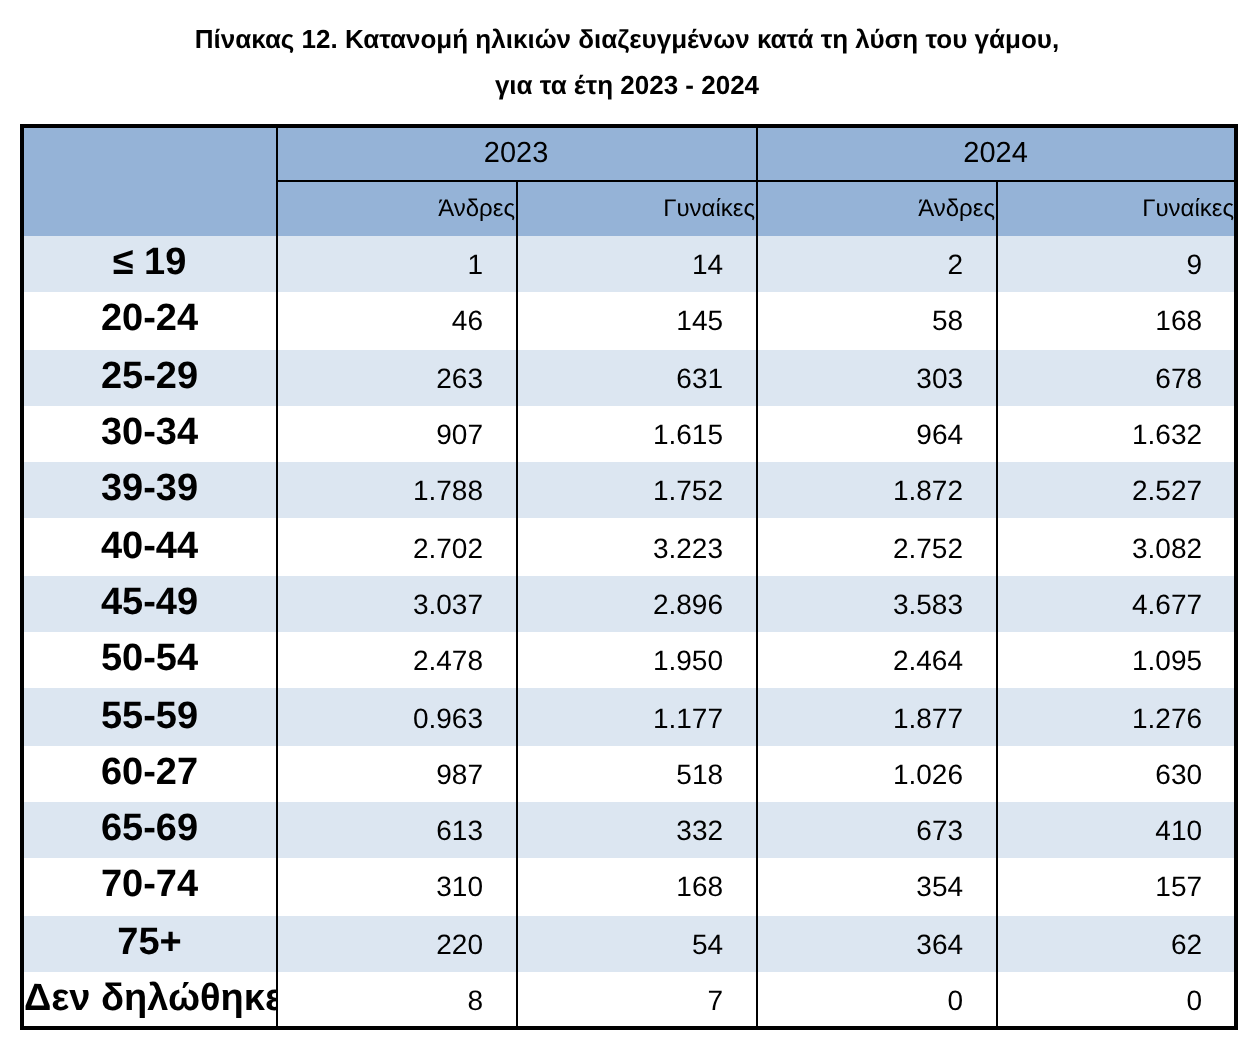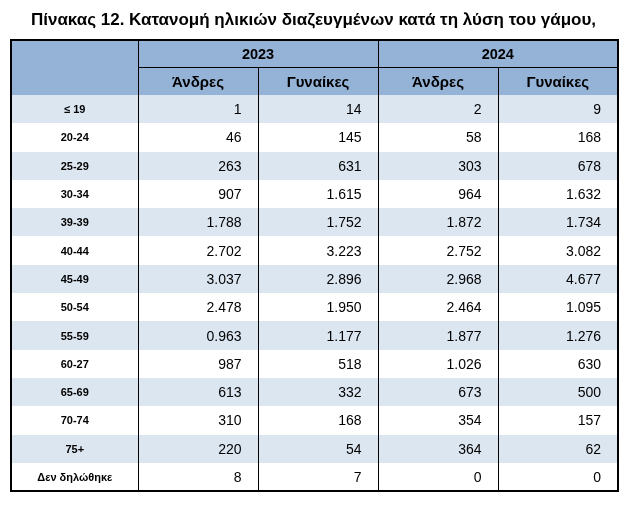--- a/index.html
+++ b/index.html
@@ -17,21 +17,21 @@
     height: 520px;
     background: #ffffff;
     font-family: "Liberation Sans", sans-serif;
     color: var(--text-color);
     overflow: hidden;
   }
   .title {
     margin-top: 8px;
     text-align: center;
     font-weight: bold;
-    font-size: 17px;
+    font-size: 13px;
     line-height: 23px;
     color: var(--text-color);
   }
   table.stats {
     border-collapse: collapse;
     table-layout: fixed;
     margin: 8px 0 0 10px;
     width: 607px;
     border: 2px solid var(--border-color);
   }
@@ -39,45 +39,46 @@
   col.c-num   { width: 120px; }
   th, td {
     border-left: 1.5px solid var(--border-color);
     border-right: 1.5px solid var(--border-color);
     border-top: none;
     border-bottom: none;
     padding: 0;
     overflow: hidden;
     white-space: nowrap;
   }
-  thead th { background: var(--header-bg); font-weight: bold; }
+  thead th { background: var(--header-bg); font-weight: normal; }
   tr.year-row { height: 27px; }
   tr.year-row th.year { font-size: 14.5px; border-bottom: 1.5px solid var(--border-color); text-align: center; }
   tr.sex-row { height: 28px; }
-  tr.sex-row th { font-size: 15px; text-align: center; }
+  tr.sex-row th { font-size: 12px; text-align: right; }
   th.corner { border-bottom: none; }
   tbody tr { height: 28.3px; }
   tbody tr:nth-child(odd)  { background: var(--row-alt-bg); }
   tbody tr:nth-child(even) { background: var(--row-bg); }
   td.label {
     font-weight: bold;
-    font-size: 11px;
+    font-size: 19px;
     text-align: center;
   }
   td.num {
     font-size: 14px;
     text-align: right;
     padding-right: 16px;
   }
 </style>
 </head>
 <body>
 
 <div class="title">
   <div>Πίνακας 12. Κατανομή ηλικιών διαζευγμένων κατά τη λύση του γάμου,</div>
+  <div>για τα έτη 2023 - 2024</div>
 </div>
 
 <table class="stats">
   <colgroup>
     <col class="c-label">
     <col class="c-num">
     <col class="c-num">
     <col class="c-num">
     <col class="c-num">
   </colgroup>
@@ -121,34 +122,34 @@
         <td class="num">907</td>
         <td class="num">1.615</td>
         <td class="num">964</td>
         <td class="num">1.632</td>
       </tr>
       <tr>
         <td class="label">39-39</td>
         <td class="num">1.788</td>
         <td class="num">1.752</td>
         <td class="num">1.872</td>
-        <td class="num">1.734</td>
+        <td class="num">2.527</td>
       </tr>
       <tr>
         <td class="label">40-44</td>
         <td class="num">2.702</td>
         <td class="num">3.223</td>
         <td class="num">2.752</td>
         <td class="num">3.082</td>
       </tr>
       <tr>
         <td class="label">45-49</td>
         <td class="num">3.037</td>
         <td class="num">2.896</td>
-        <td class="num">2.968</td>
+        <td class="num">3.583</td>
         <td class="num">4.677</td>
       </tr>
       <tr>
         <td class="label">50-54</td>
         <td class="num">2.478</td>
         <td class="num">1.950</td>
         <td class="num">2.464</td>
         <td class="num">1.095</td>
       </tr>
       <tr>
@@ -163,21 +164,21 @@
         <td class="num">987</td>
         <td class="num">518</td>
         <td class="num">1.026</td>
         <td class="num">630</td>
       </tr>
       <tr>
         <td class="label">65-69</td>
         <td class="num">613</td>
         <td class="num">332</td>
         <td class="num">673</td>
-        <td class="num">500</td>
+        <td class="num">410</td>
       </tr>
       <tr>
         <td class="label">70-74</td>
         <td class="num">310</td>
         <td class="num">168</td>
         <td class="num">354</td>
         <td class="num">157</td>
       </tr>
       <tr>
         <td class="label">75+</td>

